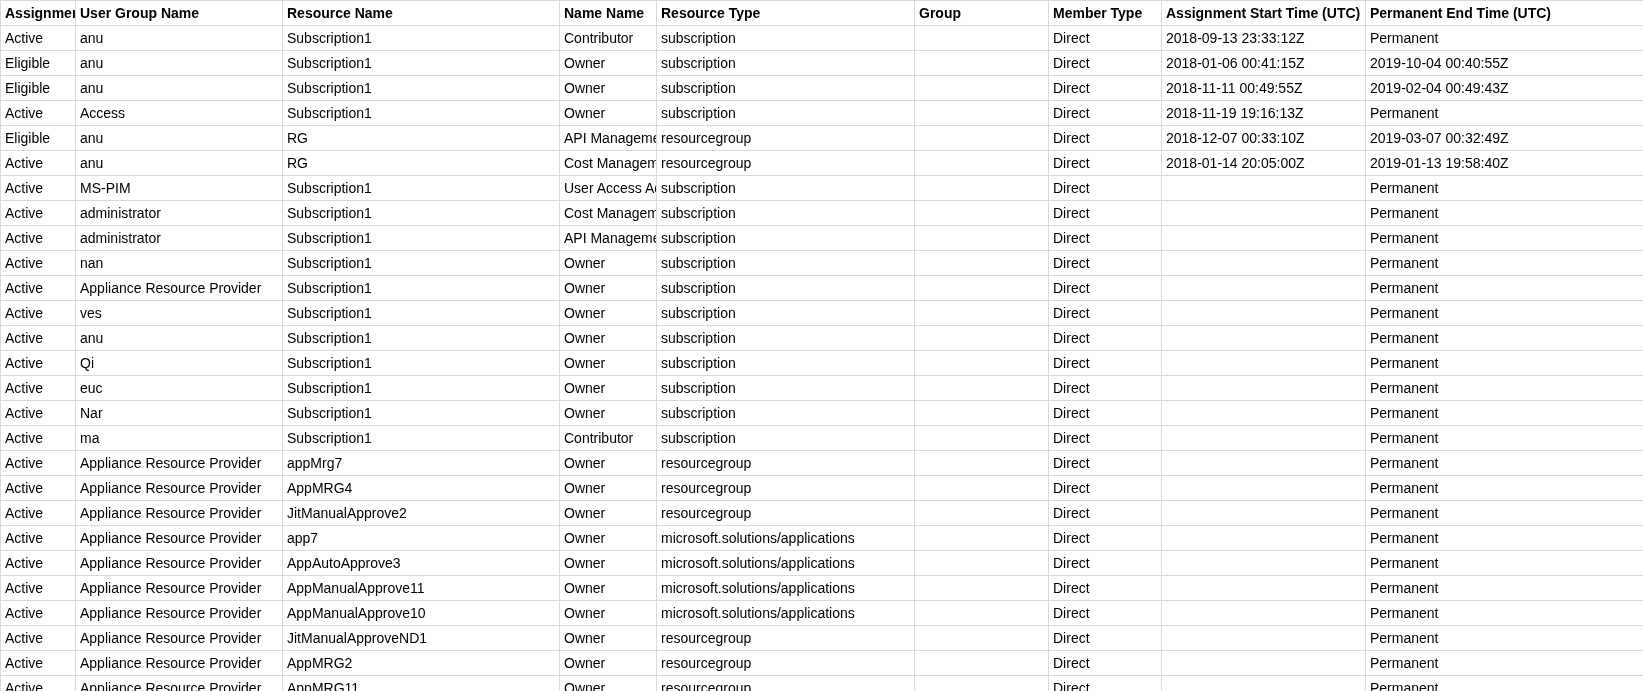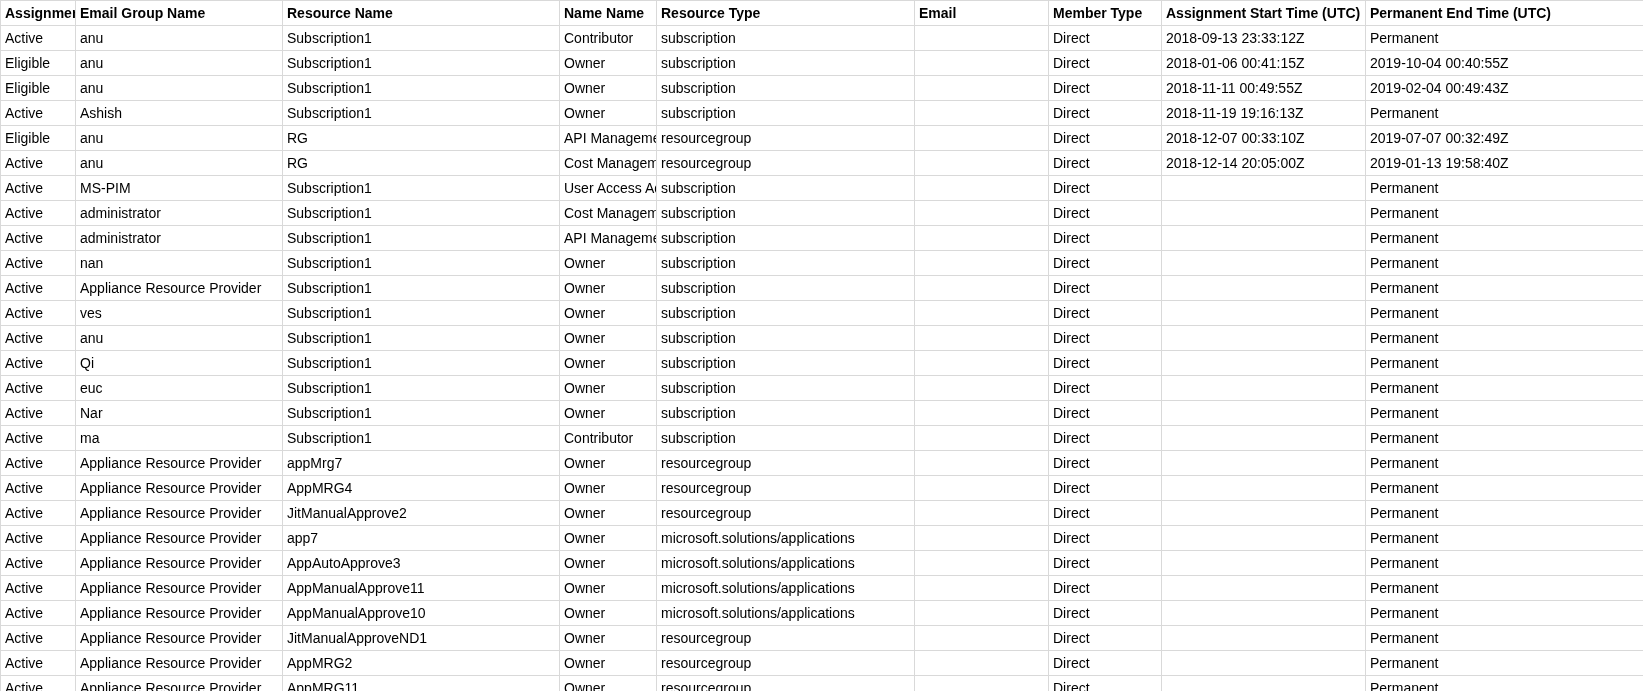--- a/index.html
+++ b/index.html
@@ -52,25 +52,25 @@
       <col class="c3">
     <col class="c4">
       <col class="c5">
       <col class="c6">
       <col class="c7">
       <col class="c8">
   </colgroup>
   <thead>
     <tr>
       <th>Assignment</th>
-      <th>Email Group Name</th>
+      <th>User Group Name</th>
       <th>Resource Name</th>
       <th>Name Name</th>
       <th>Resource Type</th>
-      <th>Email</th>
+      <th>Group</th>
       <th>Member Type</th>
       <th>Assignment Start Time (UTC)</th>
       <th>Permanent End Time (UTC)</th>
     </tr>
   </thead>
   <tbody id="tbody">
       <tr>
         <td>Active</td>
         <td>anu</td>
         <td>Subscription1</td>
@@ -98,49 +98,49 @@
         <td>Subscription1</td>
         <td>Owner</td>
         <td>subscription</td>
         <td></td>
         <td>Direct</td>
         <td>2018-11-11 00:49:55Z</td>
         <td>2019-02-04 00:49:43Z</td>
       </tr>
       <tr>
         <td>Active</td>
-        <td>Ashish</td>
+        <td>Access</td>
         <td>Subscription1</td>
         <td>Owner</td>
         <td>subscription</td>
         <td></td>
         <td>Direct</td>
         <td>2018-11-19 19:16:13Z</td>
         <td>Permanent</td>
       </tr>
       <tr>
         <td>Eligible</td>
         <td>anu</td>
         <td>RG</td>
         <td>API Management</td>
         <td>resourcegroup</td>
         <td></td>
         <td>Direct</td>
         <td>2018-12-07 00:33:10Z</td>
-        <td>2019-07-07 00:32:49Z</td>
+        <td>2019-03-07 00:32:49Z</td>
       </tr>
       <tr>
         <td>Active</td>
         <td>anu</td>
         <td>RG</td>
         <td>Cost Management</td>
         <td>resourcegroup</td>
         <td></td>
         <td>Direct</td>
-        <td>2018-12-14 20:05:00Z</td>
+        <td>2018-01-14 20:05:00Z</td>
         <td>2019-01-13 19:58:40Z</td>
       </tr>
       <tr>
         <td>Active</td>
         <td>MS-PIM</td>
         <td>Subscription1</td>
         <td>User Access Administrator</td>
         <td>subscription</td>
         <td></td>
         <td>Direct</td>

